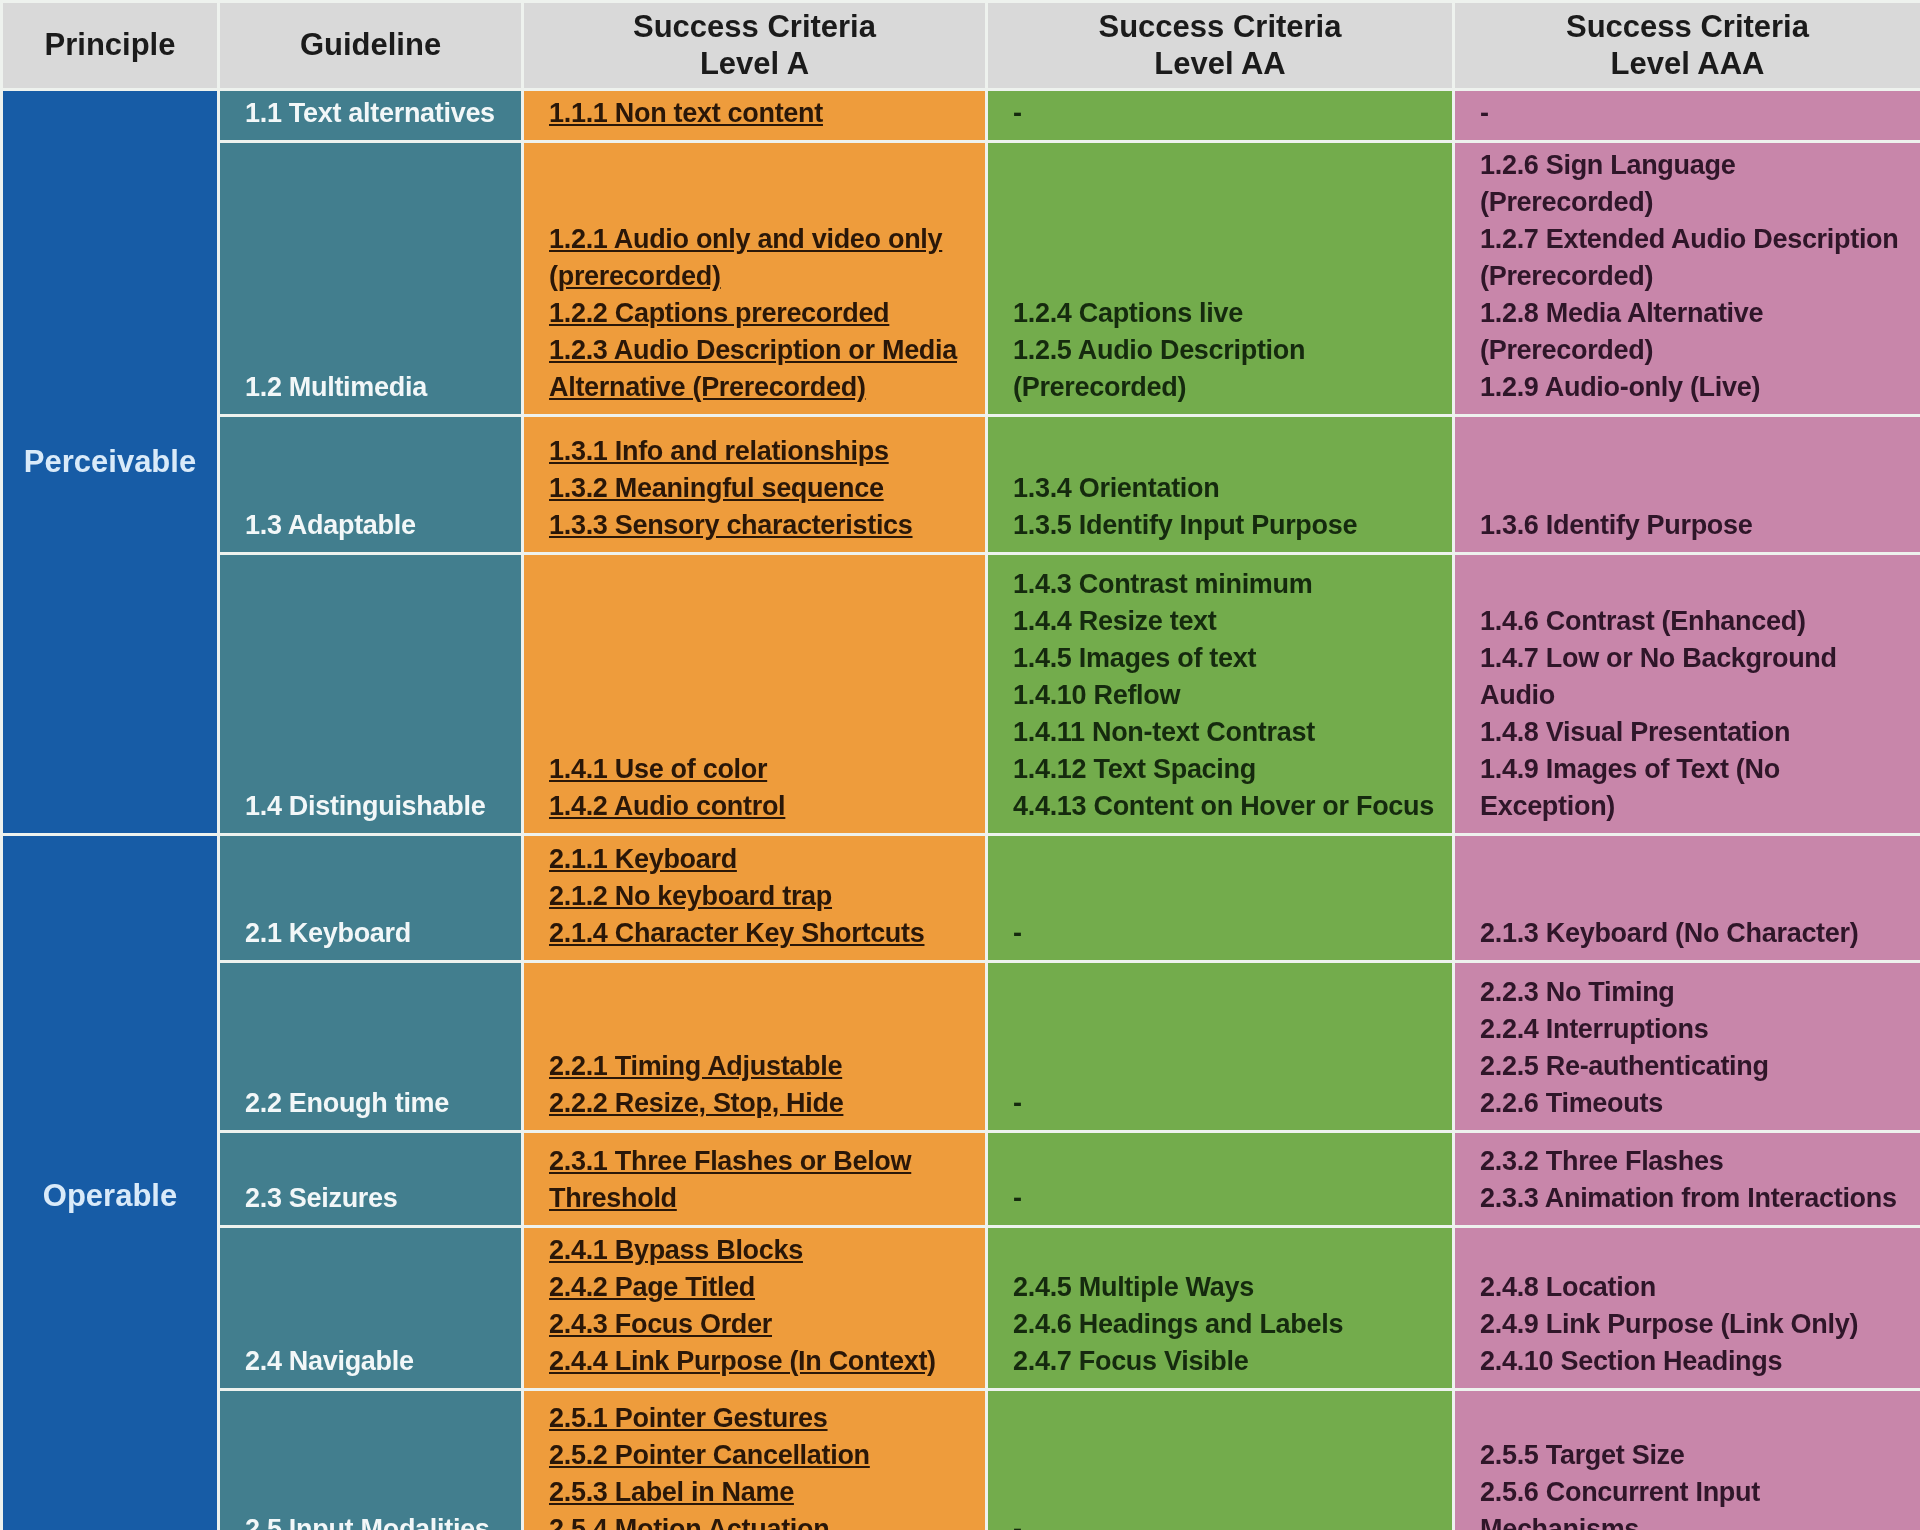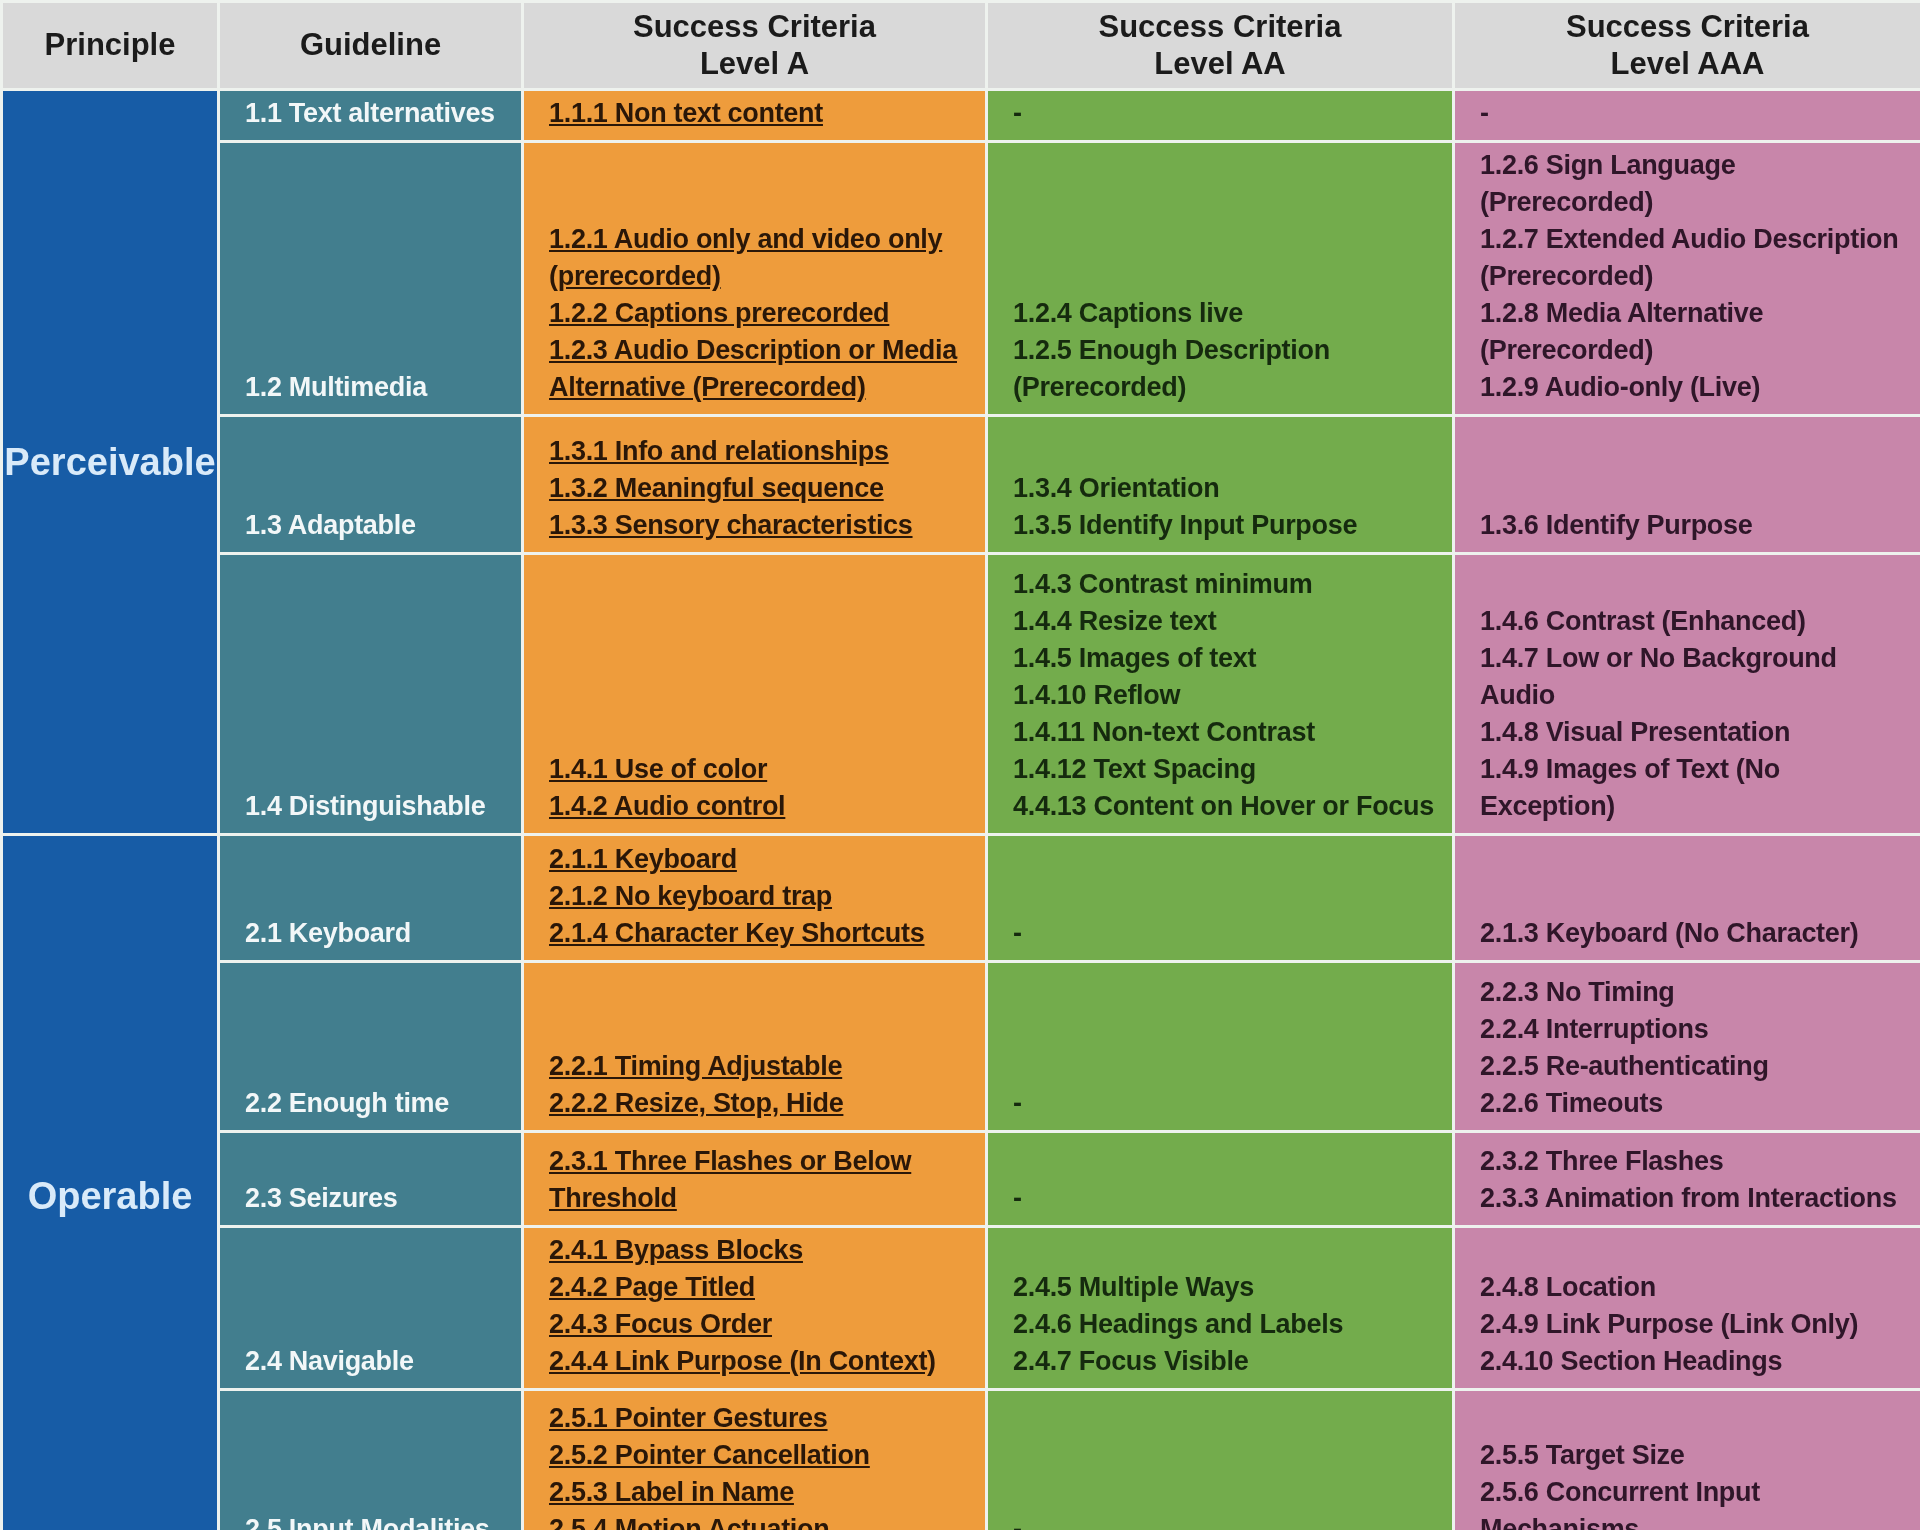--- a/index.html
+++ b/index.html
@@ -36,21 +36,21 @@
     letter-spacing: -0.3px;
     line-height: 1.37;
     vertical-align: bottom;
     padding: 4px 8px 8px 25px;
     white-space: pre-line;
   }
   td.principle {
     background: #175ca6;
     border-left: 10px solid #0c4583;
     color: #d9eaf9;
-    font-size: 38px;
+    font-size: 31px;
     font-weight: bold;
     text-align: center;
     vertical-align: middle;
     white-space: normal;
   }
   td.guideline { background: #427e8e; color: #f2f7f8; }
   td.level-a   { background: #ee9c3c; color: #2a1708; text-decoration: underline; }
   td.level-aa  { background: #73ac4c; color: #152a0e; }
   td.level-aaa { background: #c886aa; color: #2f1629; }
 </style>
@@ -87,21 +87,21 @@
   </tr>
 
   <tr style="height:250px">
     <td class="cell guideline">1.2 Multimedia</td>
     <td class="cell level-a">1.2.1 Audio only and video only
 (prerecorded)
 1.2.2 Captions prerecorded
 1.2.3 Audio Description or Media
 Alternative (Prerecorded)</td>
     <td class="cell level-aa">1.2.4 Captions live
-1.2.5 Enough Description
+1.2.5 Audio Description
 (Prerecorded)</td>
     <td class="cell level-aaa">1.2.6 Sign Language (Prerecorded)
 1.2.7 Extended Audio Description
 (Prerecorded)
 1.2.8 Media Alternative
 (Prerecorded)
 1.2.9 Audio-only (Live)</td>
   </tr>
 
   <tr style="height:138px">

